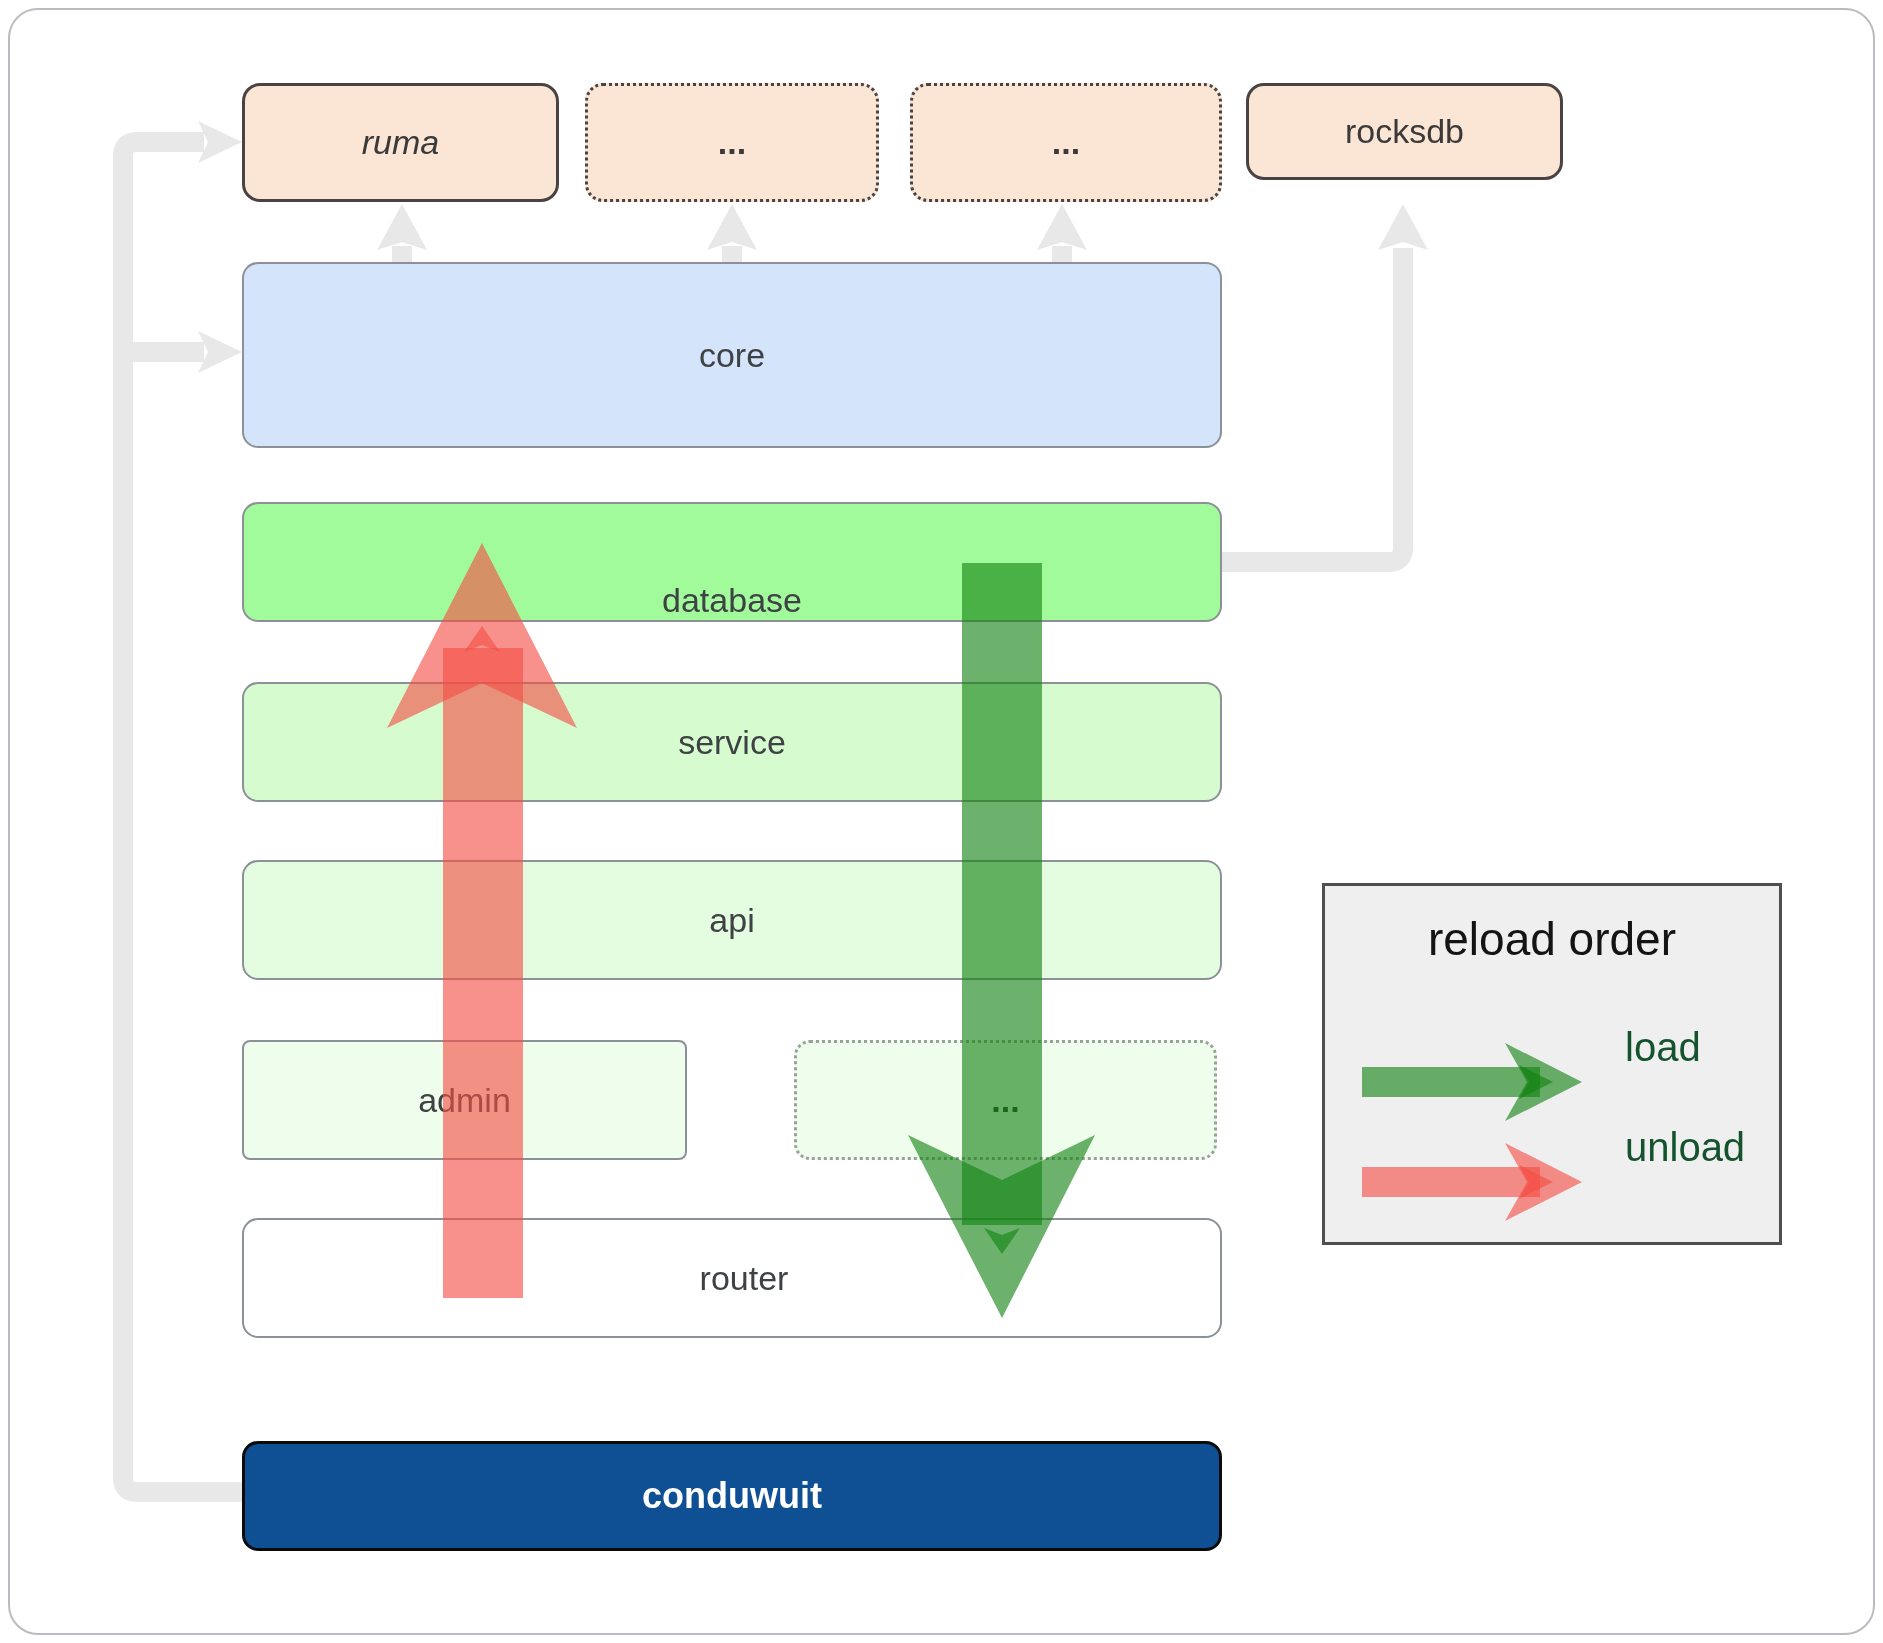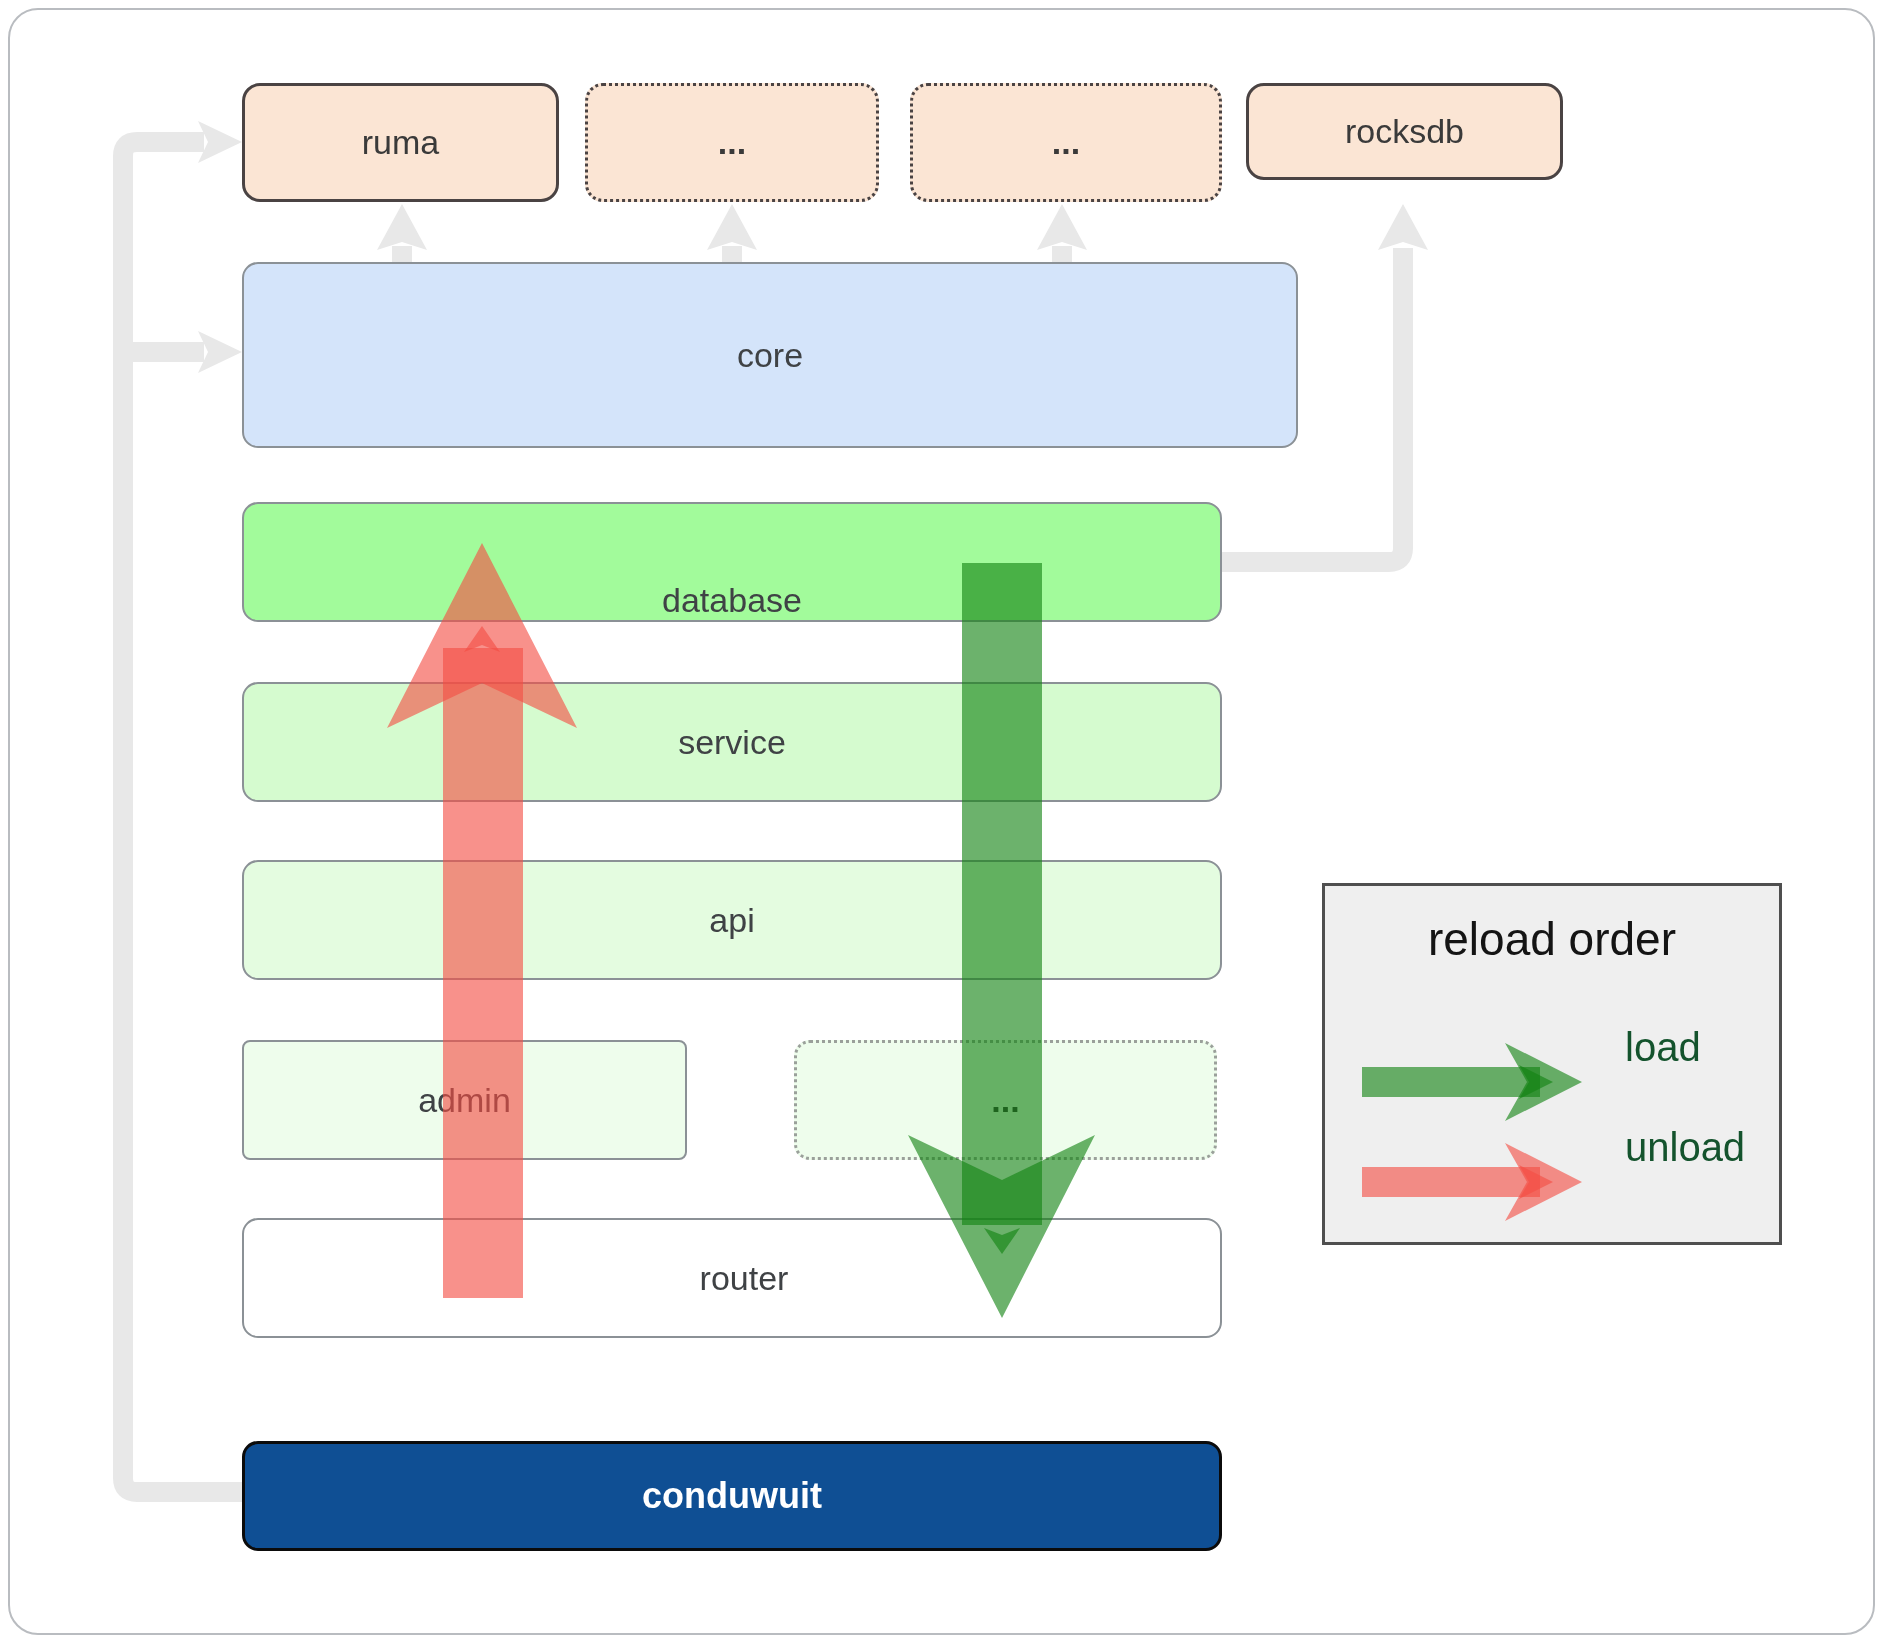--- a/index.html
+++ b/index.html
@@ -47,34 +47,34 @@
     <path class="gray-stroke" d="M 402 262 V 246"></path>
     <polygon class="gray-fill" points="402,204 377,250 402,242 427,250"></polygon>
     <path class="gray-stroke" d="M 732 262 V 246"></path>
     <polygon class="gray-fill" points="732,204 707,250 732,242 757,250"></polygon>
     <path class="gray-stroke" d="M 1062 262 V 246"></path>
     <polygon class="gray-fill" points="1062,204 1037,250 1062,242 1087,250"></polygon>
     <path class="gray-stroke" d="M 1216 562 H 1389 Q 1403 562 1403 548 V 248"></path>
     <polygon class="gray-fill" points="1403,204 1378,250 1403,242 1428,250"></polygon>
   </svg>
 
-  <div class="node n-peach" style="left:242px;top:83px;width:317px;height:119px;">
+  <div class="node n-peach" style="left:242px;top:83px;width:317px;height:119px;font-style:italic;">
     <span>ruma</span>
   </div>
   <div class="node n-peach-dotted" style="left:585px;top:83px;width:294px;height:119px;">
     <span class="dots">...</span>
   </div>
   <div class="node n-peach-dotted" style="left:910px;top:83px;width:312px;height:119px;">
     <span class="dots">...</span>
   </div>
   <div class="node n-peach" style="left:1246px;top:83px;width:317px;height:97px;">
     <span>rocksdb</span>
   </div>
 
-  <div class="node n-core" style="left:242px;top:262px;width:1056px;height:186px;border-radius:16px;">
+  <div class="node n-core" style="left:242px;top:262px;width:980px;height:186px;border-radius:16px;">
     <span>core</span>
   </div>
   <div class="node n-db" style="left:242px;top:502px;width:980px;height:120px;border-radius:16px;">
     <span>database</span>
   </div>
   <div class="node n-svc" style="left:242px;top:682px;width:980px;height:120px;border-radius:16px;">
     <span>service</span>
   </div>
   <div class="node n-api" style="left:242px;top:860px;width:980px;height:120px;border-radius:16px;">
     <span>api</span>

